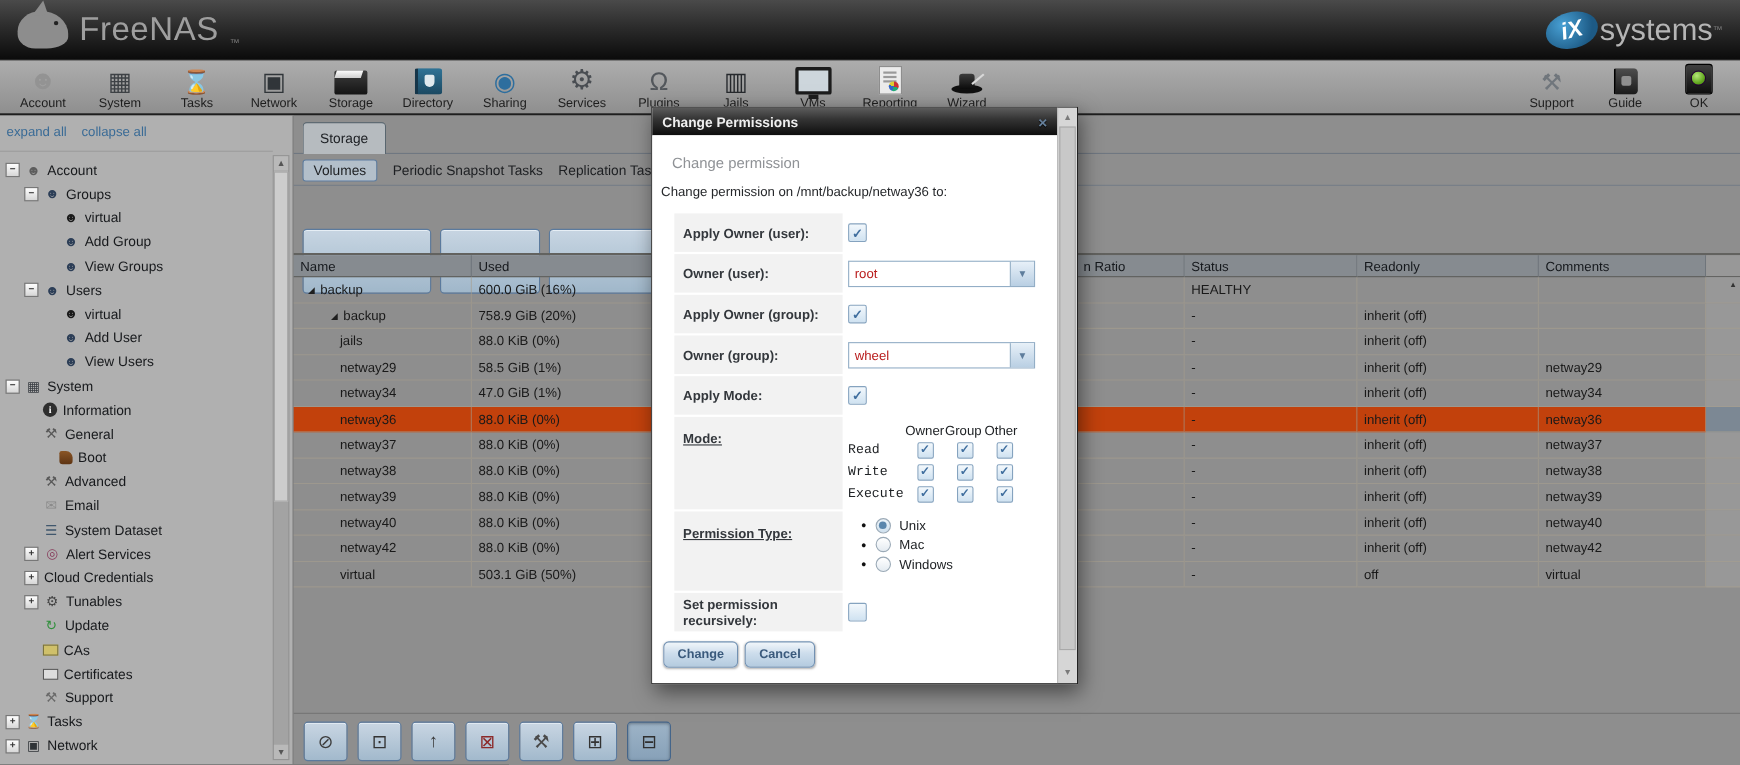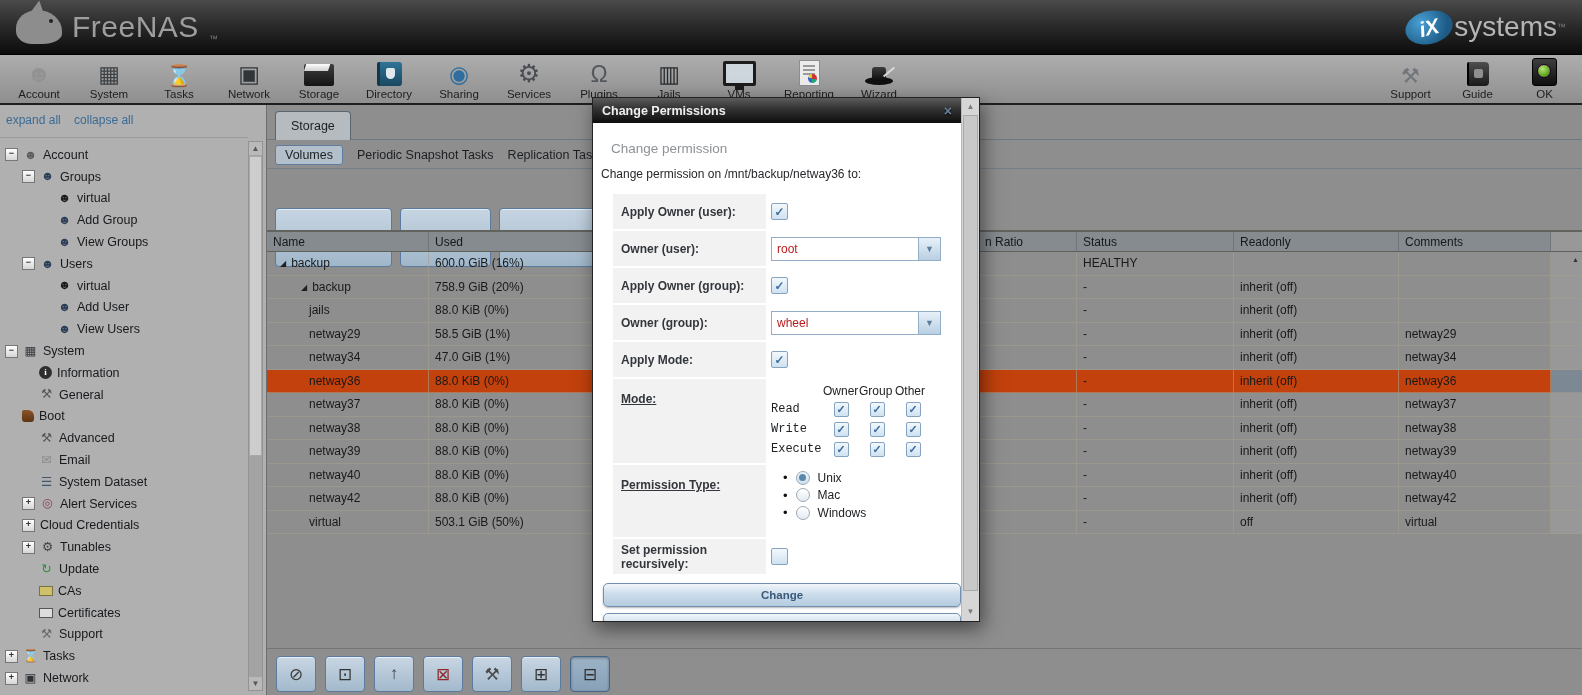--- a/index.html
+++ b/index.html
@@ -130,21 +130,21 @@
   .mg-lab{text-align:left;padding-right:7px;font-family:Liberation Mono, monospace;}
   .mg-cell{display:flex;justify-content:center;}
   .ptype{list-style:none;margin:3px 0 0 12px;padding:0;font-size:12px;color:#202326;}
   .ptype li{display:flex;align-items:center;height:17.5px;gap:8px;}
   .bullet{color:#111;font-size:13px;line-height:1;}
   .radio{width:14px;height:14px;border:1px solid #9aa9b6;border-radius:50%;background:linear-gradient(#fff,#e4ebf1);
          display:inline-flex;align-items:center;justify-content:center;cursor:pointer;box-sizing:border-box;}
   .radio .dot{display:none;width:7px;height:7px;border-radius:50%;background:#5b87ad;}
   .radio.sel{background:linear-gradient(#eef5fa,#cfe0ee);}
   .radio.sel .dot{display:block;}
-  .dlg-buttons{margin:9px 0 0 2px;display:flex;gap:6px;flex-direction:column;}
+  .dlg-buttons{margin:9px 0 0 2px;display:flex;gap:6px;}
   .dbtn{padding:5px 12px;border:1px solid #7291b2;border-radius:5px;
         background:linear-gradient(#f1f6fa,#cdddec 45%,#b4cbdf);font-weight:bold;font-size:11.5px;color:#3a5a7c;
         box-shadow:0 1px 2px rgba(0,0,0,.3);cursor:pointer;}
   .dlg-scroll{flex:none;width:17px;background:#d6d6d6;border-left:1px solid #b8b8b8;position:relative;}
   .ds-arrow{position:absolute;left:0;right:0;height:14px;text-align:center;font-size:8px;color:#7a7a7a;line-height:14px;}
   .ds-arrow.up{top:2px;} .ds-arrow.down{bottom:2px;}
   .ds-thumb{position:absolute;left:1px;right:1px;top:17px;height:476px;background:#c8c8c8;border:1px solid #a9a9a9;box-sizing:border-box;}
 </style>
 </head>
 <body>
@@ -319,21 +319,21 @@
             <span>System</span>
           </div>
           <div class="node" style="padding-left: 39px;">
             <span class="ti ti-info"></span>
             <span>Information</span>
           </div>
           <div class="node" style="padding-left: 39px;">
             <span class="ti" style="color: rgb(88, 88, 88);">⚒</span>
             <span>General</span>
           </div>
-          <div class="node" style="padding-left: 22px;">
+          <div class="node" style="padding-left: 54px;">
             <span class="ti ti-boot"></span>
             <span>Boot</span>
           </div>
           <div class="node" style="padding-left: 39px;">
             <span class="ti" style="color: rgb(88, 88, 88);">⚒</span>
             <span>Advanced</span>
           </div>
           <div class="node" style="padding-left: 39px;">
             <span class="ti" style="color: rgb(138, 138, 138);">✉</span>
             <span>Email</span>

